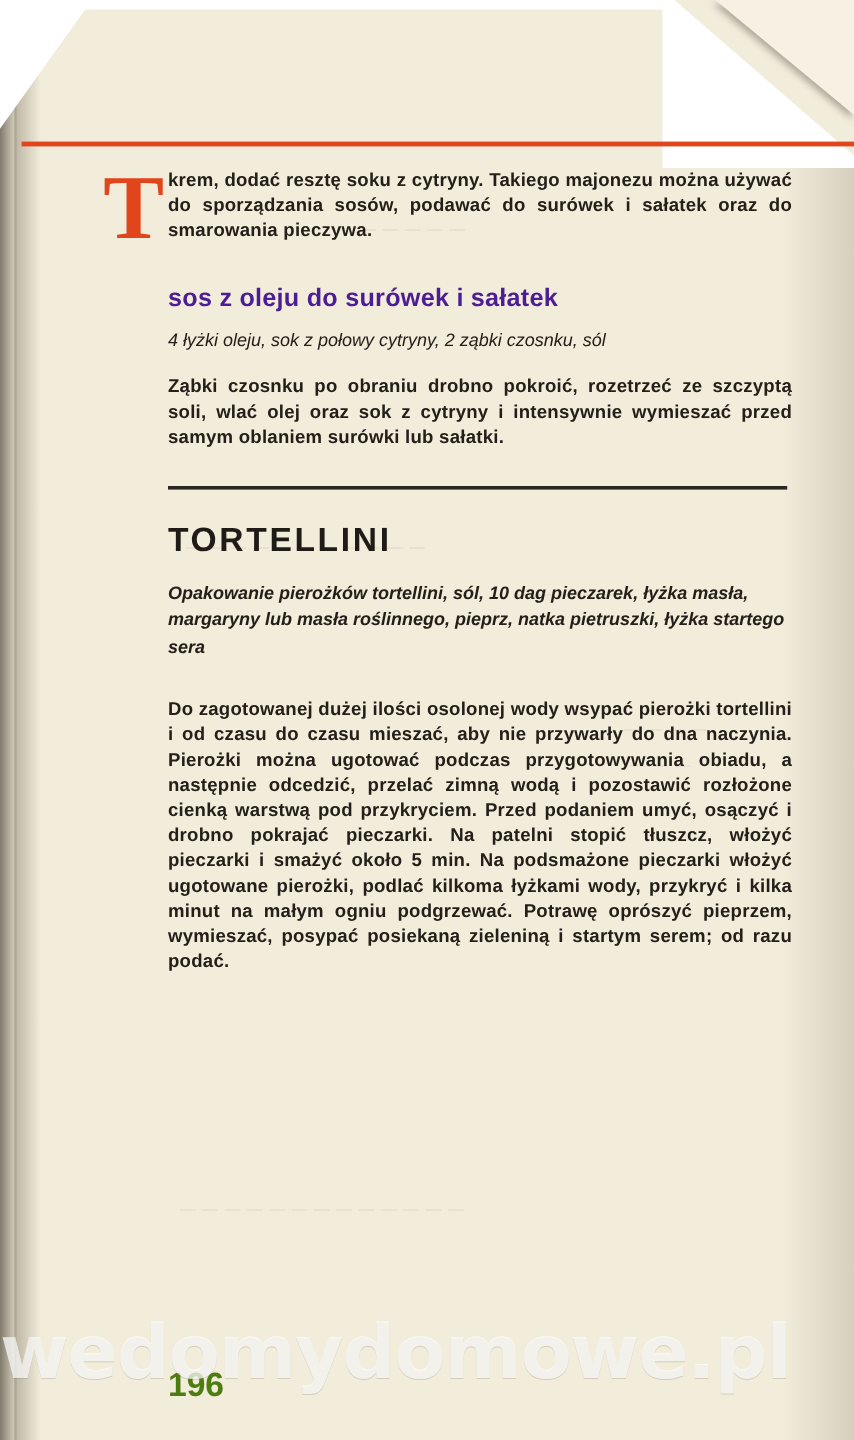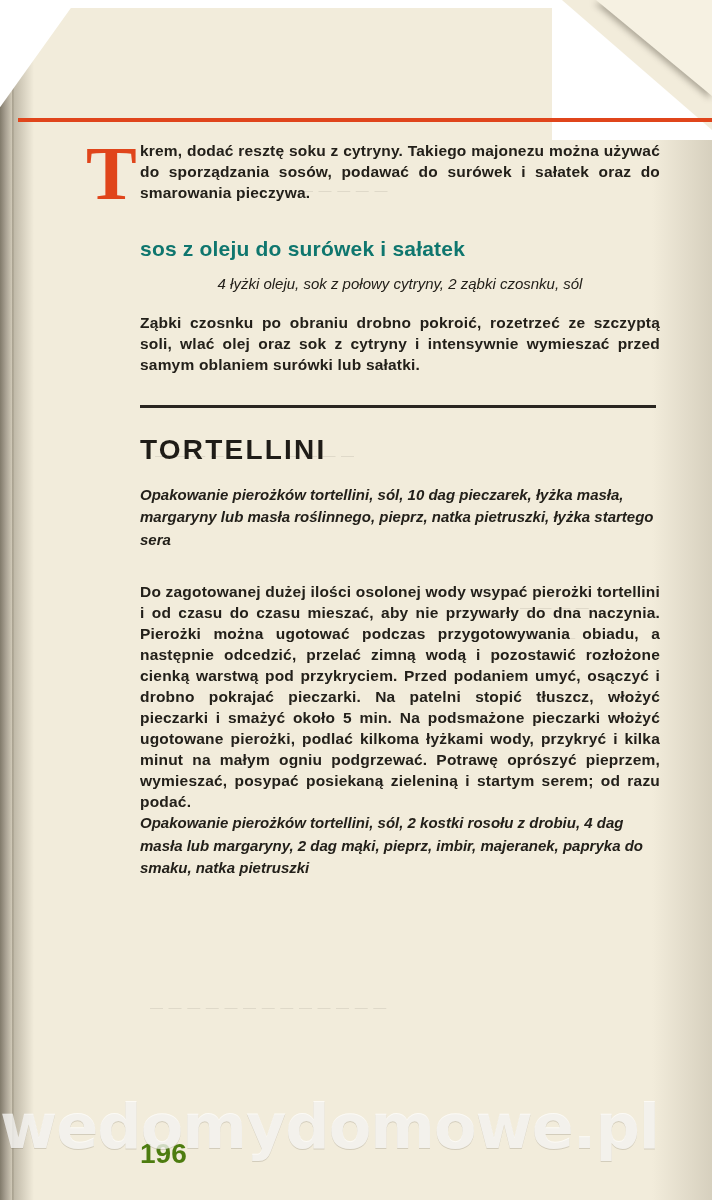--- a/index.html
+++ b/index.html
@@ -145,21 +145,21 @@
     text-align: justify;
     color: #23201a;
   }
 
   .recipe-head {
     font-size: 21px;
     font-weight: bold;
     margin-top: 34px;
     margin-bottom: 12px;
     letter-spacing: .2px;
-    color: #0f766e;
+    color: #4c1d95;
   }
 
   .section-head {
     font-size: 28px;
     font-weight: bold;
     letter-spacing: 2.2px;
     margin-top: 26px;
     margin-bottom: 18px;
     color: #1f1c17;
   }
@@ -167,21 +167,20 @@
   .ingredients {
     font-size: 15px;
     line-height: 22.5px;
     font-style: italic;
     font-weight: bold;
     margin-bottom: 16px;
     color: #23201a;
   }
   .ingredients.thin {
     font-weight: normal;
-    text-align: center;
   }
 
   .divider {
     margin: 30px 0 8px 0;
     height: 3px;
     background: #2a2620;
     width: 516px;
   }
 
   .gap-sm { height: 14px; }
@@ -260,21 +259,20 @@
     <p class="body-text">Ząbki czosnku po obraniu drobno pokroić, rozetrzeć ze szczyptą soli, wlać olej oraz sok z cytryny i intensywnie wymieszać przed samym oblaniem surówki lub sałatki.</p>
 
     <div class="divider"></div>
 
     <h1 class="section-head">TORTELLINI</h1>
 
     <p class="ingredients">Opakowanie pierożków tortellini, sól, 10 dag pieczarek, łyżka masła, margaryny lub masła roślinnego, pieprz, natka pietruszki, łyżka startego sera</p>
     <div class="gap-sm"></div>
     <p class="body-text">Do zagotowanej dużej ilości osolonej wody wsypać pierożki tortellini i od czasu do czasu mieszać, aby nie przywarły do dna naczynia. Pierożki można ugotować podczas przygotowywania obiadu, a następnie odcedzić, przelać zimną wodą i pozostawić rozłożone cienką warstwą pod przykryciem. Przed podaniem umyć, osączyć i drobno pokrajać pieczarki. Na patelni stopić tłuszcz, włożyć pieczarki i smażyć około 5 min. Na podsmażone pieczarki włożyć ugotowane pierożki, podlać kilkoma łyżkami wody, przykryć i kilka minut na małym ogniu podgrzewać. Potrawę oprószyć pieprzem, wymieszać, posypać posiekaną zieleniną i startym serem; od razu podać.</p>
 
-    <p class="ingredients">Opakowanie pierożków tortellini, sól, 2 kostki rosołu z drobiu, 4 dag masła lub margaryny, 2 dag mąki, pieprz, imbir, majeranek, papryka do smaku, natka pietruszki</p>
 
   </div>
 
   <div class="page-number">196</div>
 
   <div class="watermark">wedomydomowe.pl</div>
 
 </div>
 
 </body></html>

